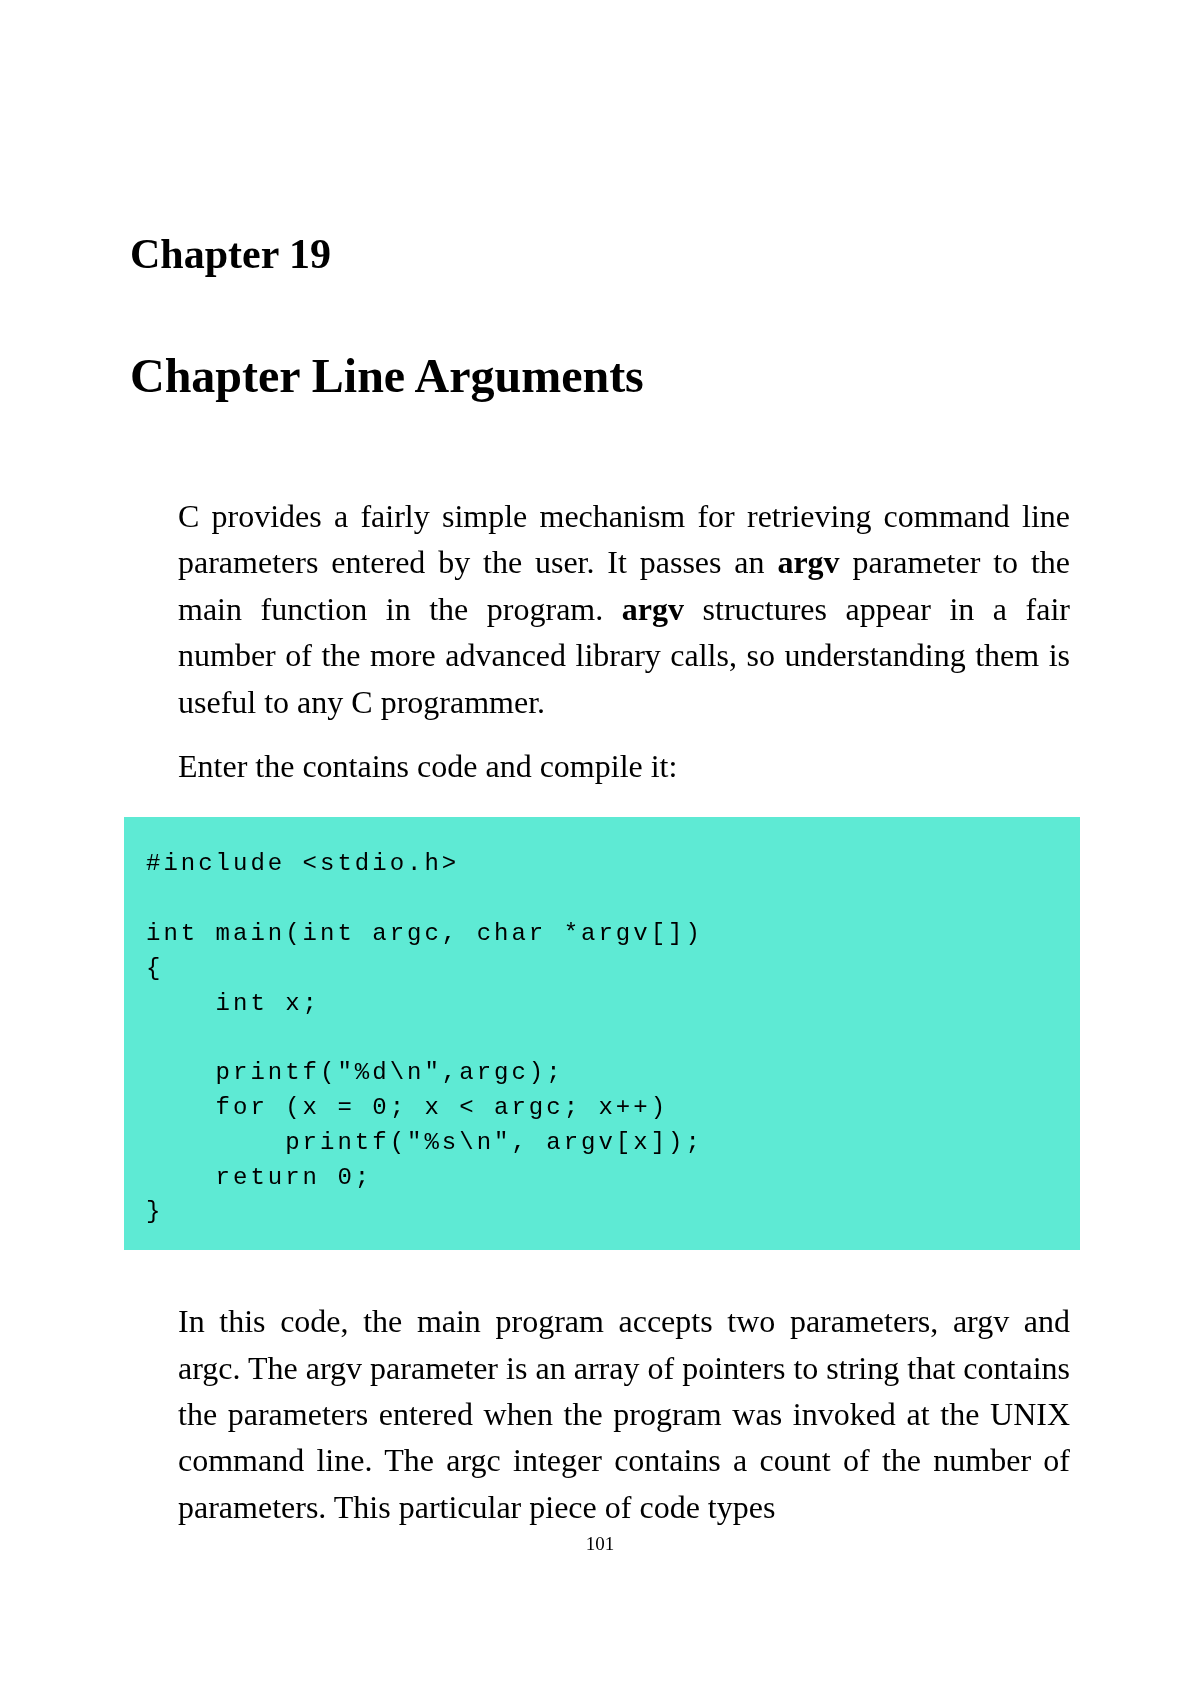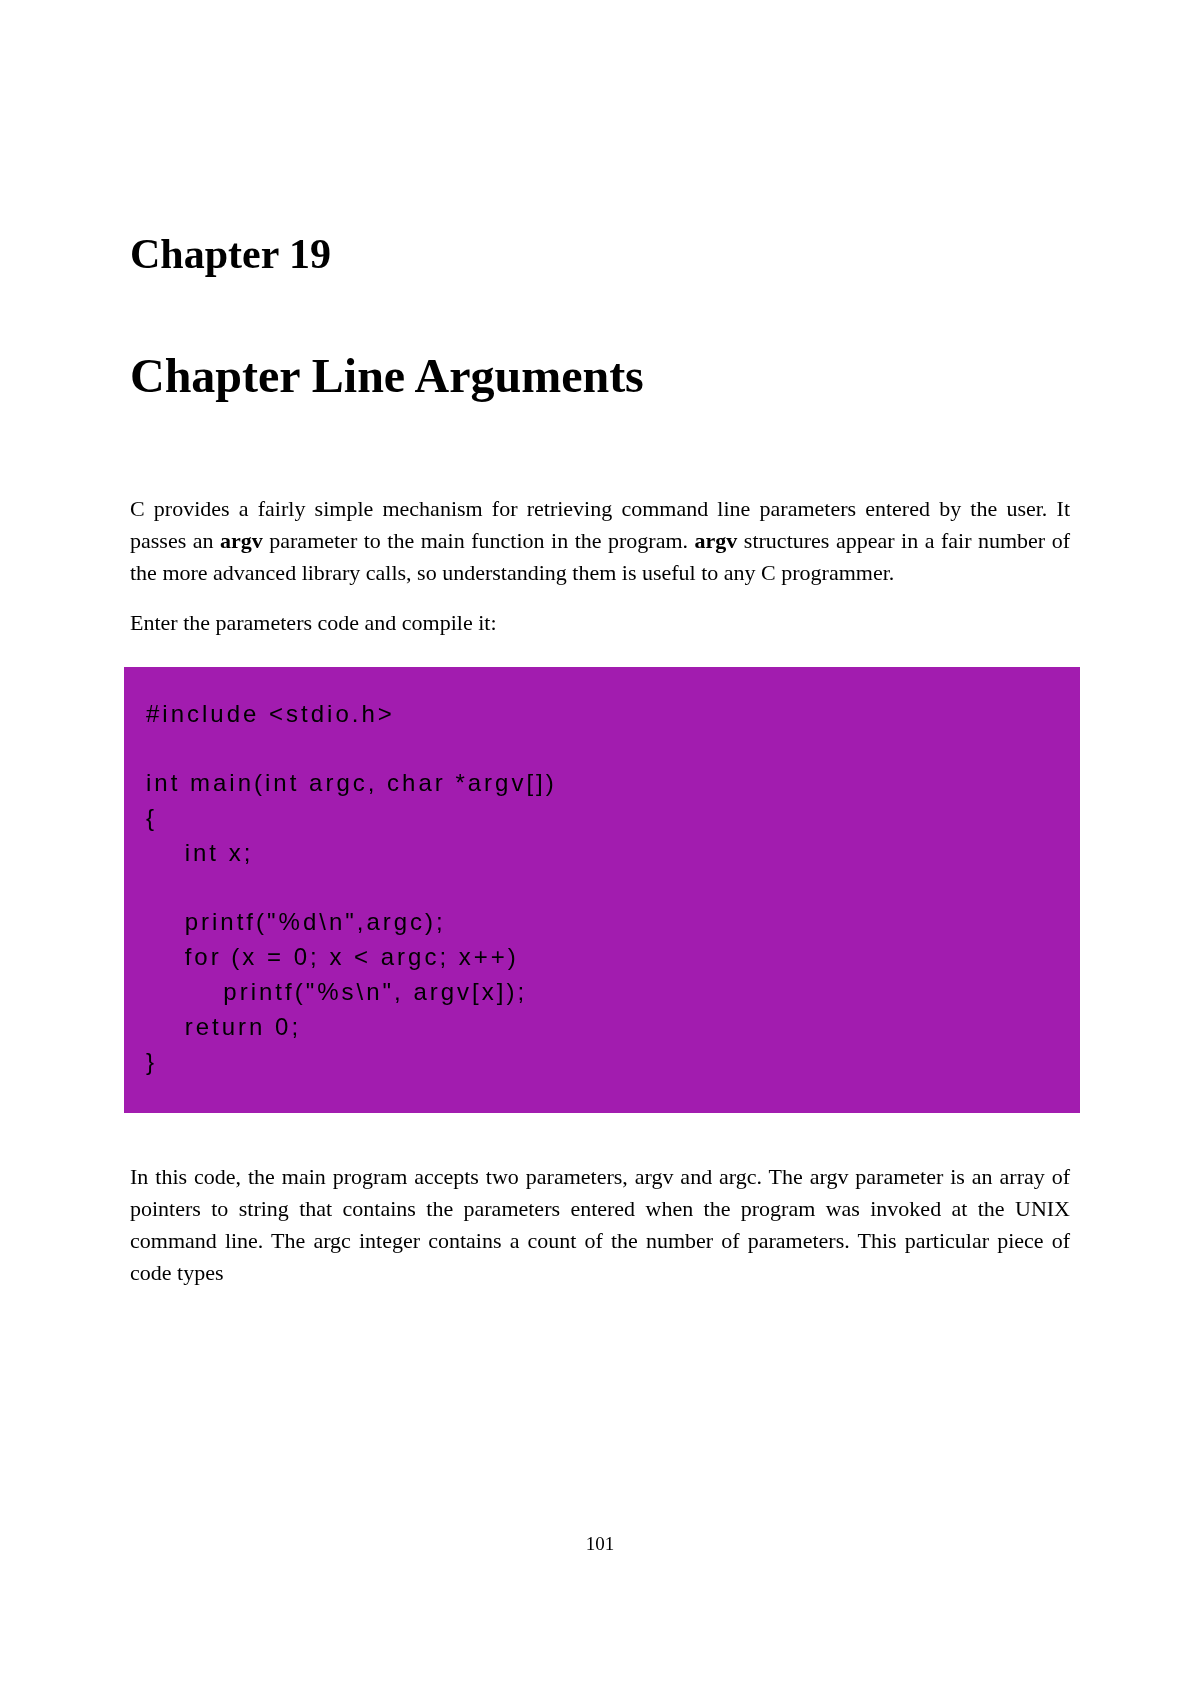--- a/index.html
+++ b/index.html
@@ -20,32 +20,33 @@
       font-size: 42px;
       font-weight: bold;
       margin-bottom: 70px;
     }
     .chapter-title {
       font-size: 48px;
       font-weight: bold;
       margin-bottom: 90px;
     }
     .body-text {
-      font-size: 22px;
+      font-size: 32px;
       line-height: 1.45;
       text-align: justify;
       margin-bottom: 18px;
+      margin-left: 48px;
     }
     .bold {
       font-weight: bold;
     }
     .code-block {
-      background: #a21caf;
-      padding: 30px 22px 34px 22px;
-      font-family: Liberation Sans, sans-serif;
+      background: #5eead4;
+      padding: 30px 22px 20px 22px;
+      font-family: Liberation Mono, monospace;
       font-size: 24px;
       line-height: 1.45;
       letter-spacing: 3px;
       white-space: pre;
       margin-top: 28px;
       margin-bottom: 48px;
       margin-left: -6px;
       margin-right: -10px;
     }
     .page-number {
@@ -61,21 +62,21 @@
 <body>
 
 <div class="chapter-number">Chapter 19</div>
 
 <div class="chapter-title">Chapter Line Arguments</div>
 
 <p class="body-text">
   <span>C provides a fairly simple mechanism for retrieving command line parameters entered by the user. It passes an </span><span class="bold">argv</span><span> parameter to the main function in the program. </span><span class="bold">argv</span><span> structures appear in a fair number of the more advanced library calls, so understanding them is useful to any C programmer.</span>
 </p>
 
-<p class="body-text">Enter the parameters code and compile it:</p>
+<p class="body-text">Enter the contains code and compile it:</p>
 
 <div class="code-block">#include &lt;stdio.h&gt;
 
 int main(int argc, char *argv[])
 {
     int x;
 
     printf("%d\n",argc);
     for (x = 0; x &lt; argc; x++)
         printf("%s\n", argv[x]);

